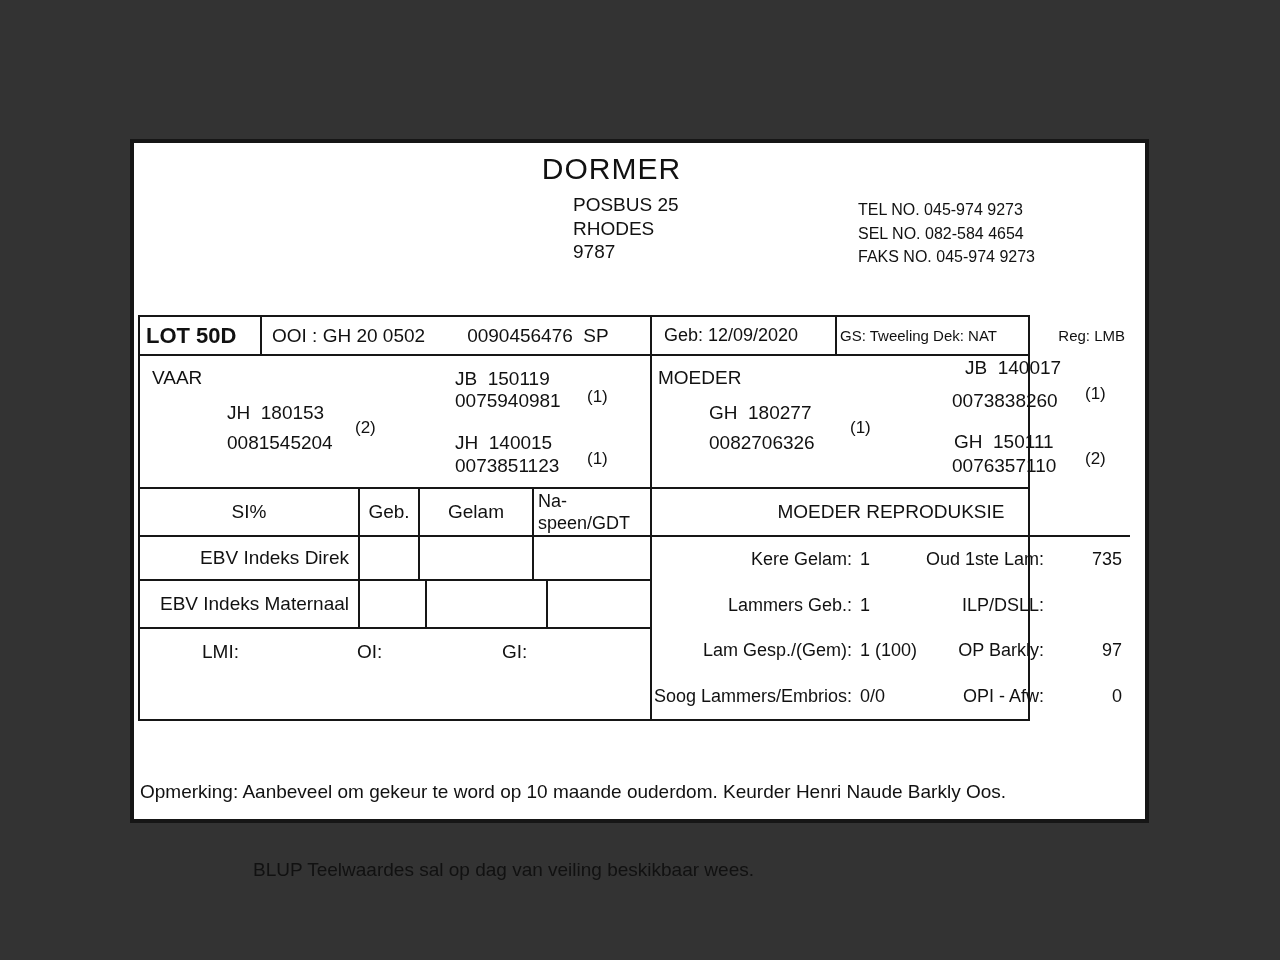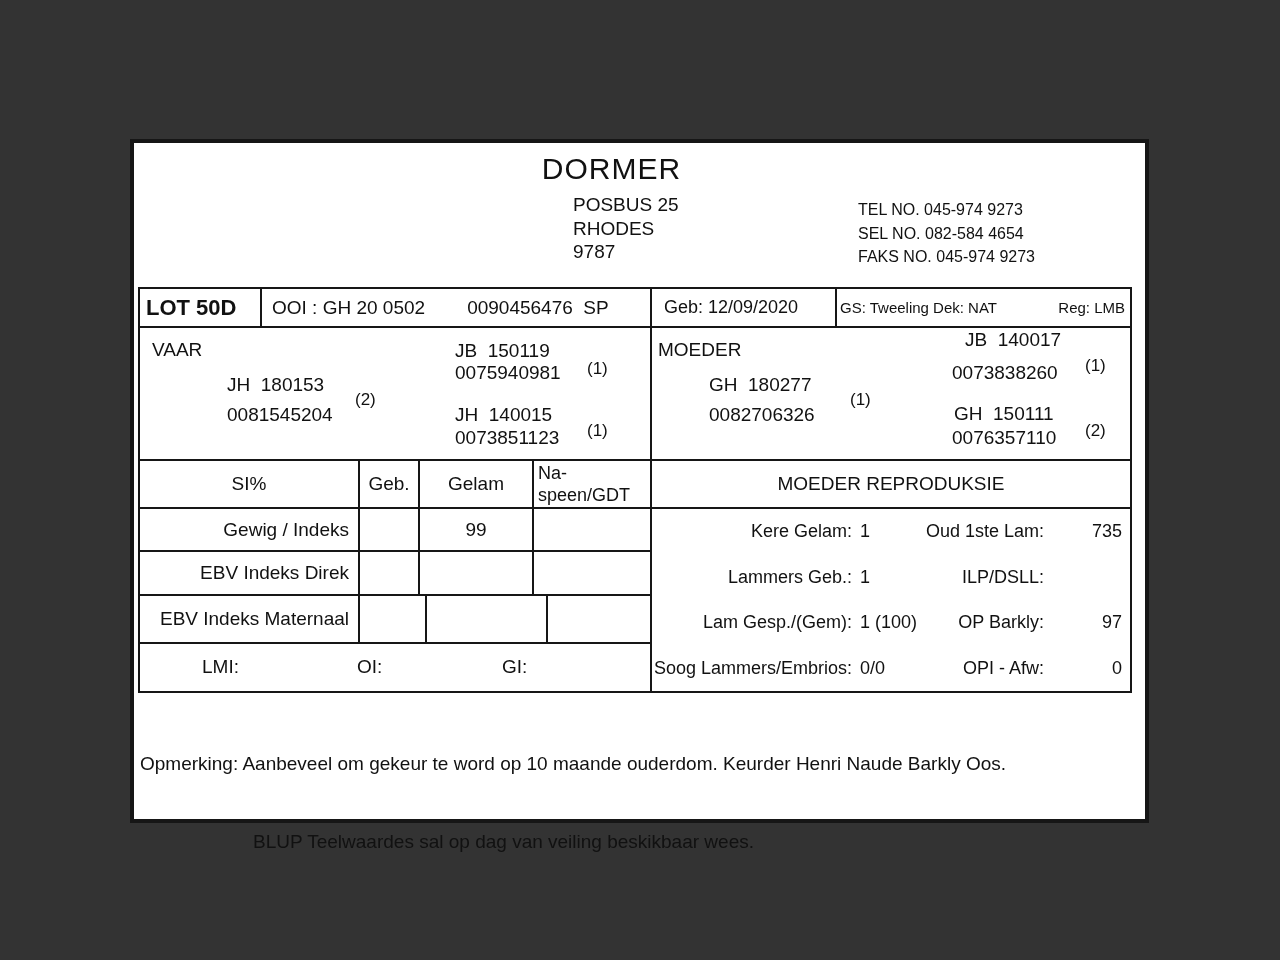--- a/index.html
+++ b/index.html
@@ -13,28 +13,28 @@
   .stage { position: relative; width: 1280px; height: 960px; background: #333333; }
 
   .document {
     position: absolute; left: 130px; top: 139px;
     width: 1019px; height: 684px;
     background: #ffffff;
     border: 4px solid #161616;
   }
 
   
-  .doc-header { position: relative; height: 144px; }
+  .doc-header { position: relative; height: 172px; }
   .title { text-align: center; padding-top: 9px; padding-right: 56px; font-size: 30px; letter-spacing: 1px; }
   .breeder { position: absolute; left: 16px; top: 50px; font-size: 20px; white-space: pre; }
   .address { position: absolute; left: 439px; top: 50px; font-size: 19px; line-height: 23.5px; }
   .contact { position: absolute; left: 724px; top: 55px; font-size: 16px; line-height: 23.5px; }
 
   
-  .doc-table { position: relative; margin-left: 4px; width: 994px; border: 2px solid #161616; }
+  .doc-table { position: relative; margin-left: 4px; width: 892px; border: 2px solid #161616; }
 
   .lot-row { display: grid; grid-template-columns: 120px 390px 177px 303px; height: 39px; border-bottom: 2px solid #161616; }
   .lot-row > div { display: flex; align-items: center; white-space: pre; }
   .cell-b { border-left: 2px solid #161616; }
   .lot-cell { font-size: 22px; font-weight: bold; padding-left: 6px; }
   .animal-cell { font-size: 19px; padding-left: 10px; gap: 42px; }
   .geb-cell { font-size: 18px; padding-left: 12px; }
   .gs-cell { font-size: 15px; padding: 0 5px 0 3px; justify-content: space-between; margin-left: 8px; }
 
   .ped-row { display: grid; grid-template-columns: 510px 480px; height: 133px; border-bottom: 2px solid #161616; }
@@ -140,26 +140,20 @@
       <div class="mid-row">
 
         <div class="mid-left">
           <div class="si-row si-head">
             <div>SI%</div>
             <div>Geb.</div>
             <div>Gelam</div>
             <div class="naspeen">Na-
 speen/GDT</div>
           </div>
-          <div class="si-row si-r1">
-            <div class="si-label">Gewig / Indeks</div>
-            <div class="si-val"></div>
-            <div class="si-val">99</div>
-            <div class="si-val"></div>
-          </div>
           <div class="si-row si-r2">
             <div class="si-label">EBV Indeks Direk</div>
             <div class="si-val"></div>
             <div class="si-val"></div>
             <div class="si-val"></div>
           </div>
           <div class="si-row si-r3">
             <div class="si-label">EBV Indeks Maternaal</div>
             <div class="si-val"></div>
             <div class="si-val"></div>

